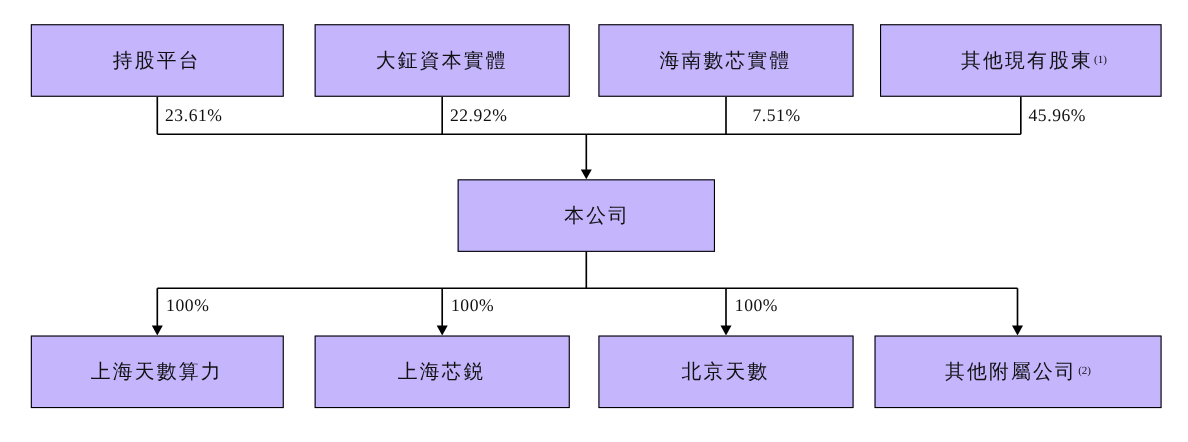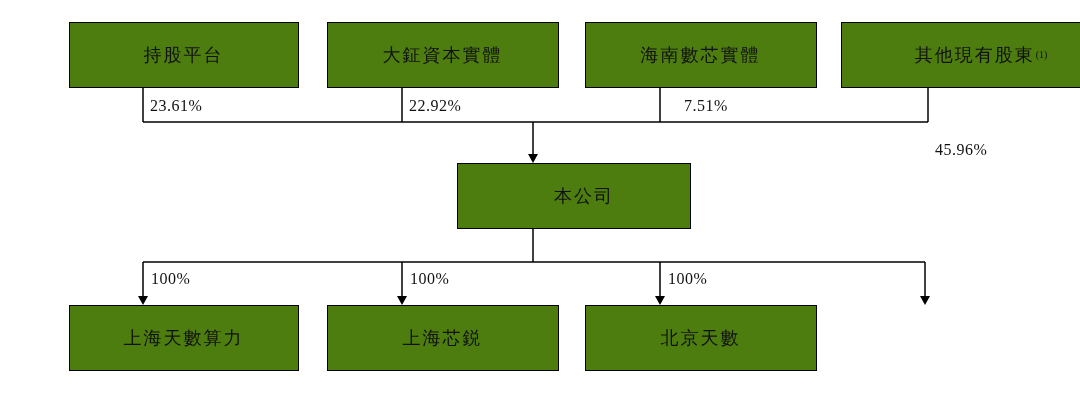--- a/index.html
+++ b/index.html
@@ -19,29 +19,28 @@
     position: absolute;
     left: 0;
     top: 0;
     width: 1080px;
     height: 402px;
   }
   .node {
     position: absolute;
     box-sizing: border-box;
     border: 1.5px solid #000000;
-    background: #4d7c0f;
+    background: #c4b5fd;
     display: flex;
     align-items: center;
     justify-content: center;
     font-size: 18px;
     color: #111111;
     letter-spacing: 2px;
     text-align: center;
-    margin-left: 41px;
   }
   .node sup {
     font-size: 10px;
     letter-spacing: 0;
     line-height: 0;
     margin-left: 1px;
   }
   .pct {
     position: absolute;
     font-size: 16px;
@@ -58,21 +57,21 @@
   .co { left: 416px; top: 163px; width: 234px; height: 66px; padding-left: 20px; }
   
   .b0 { left: 28px;  top: 305px; width: 230px; height: 66px; }
   .b1 { left: 286px; top: 305px; width: 232px; height: 66px; text-align: right; }
   .b2 { left: 544px; top: 305px; width: 232px; height: 66px; }
   .b3 { left: 795px; top: 305px; width: 261px; height: 66px; }
   
   .p0 { left: 150px; top: 97px; }
   .p1 { left: 409px; top: 97px; }
   .p2 { left: 667px; top: 97px; margin-left: 17px; }
-  .p3 { left: 935px; top: 97px; margin-top: 44px; }
+  .p3 { left: 935px; top: 97px; }
   
   .q0 { left: 151px; top: 270px; }
   .q1 { left: 410px; top: 270px; }
   .q2 { left: 668px; top: 270px; }
   .q3 { left: 933px; top: 270px; }
 </style>
 </head>
 <body>
 
 <div class="canvas">
@@ -143,14 +142,18 @@
       <sup></sup>
   </div>
   <div class="node b1">
     <span>上海芯鋭</span>
       <sup></sup>
   </div>
   <div class="node b2">
     <span>北京天數</span>
       <sup></sup>
   </div>
+  <div class="node b3">
+    <span>其他附屬公司</span>
+      <sup>(2)</sup>
+  </div>
 
 </div>
 
 </body></html>

